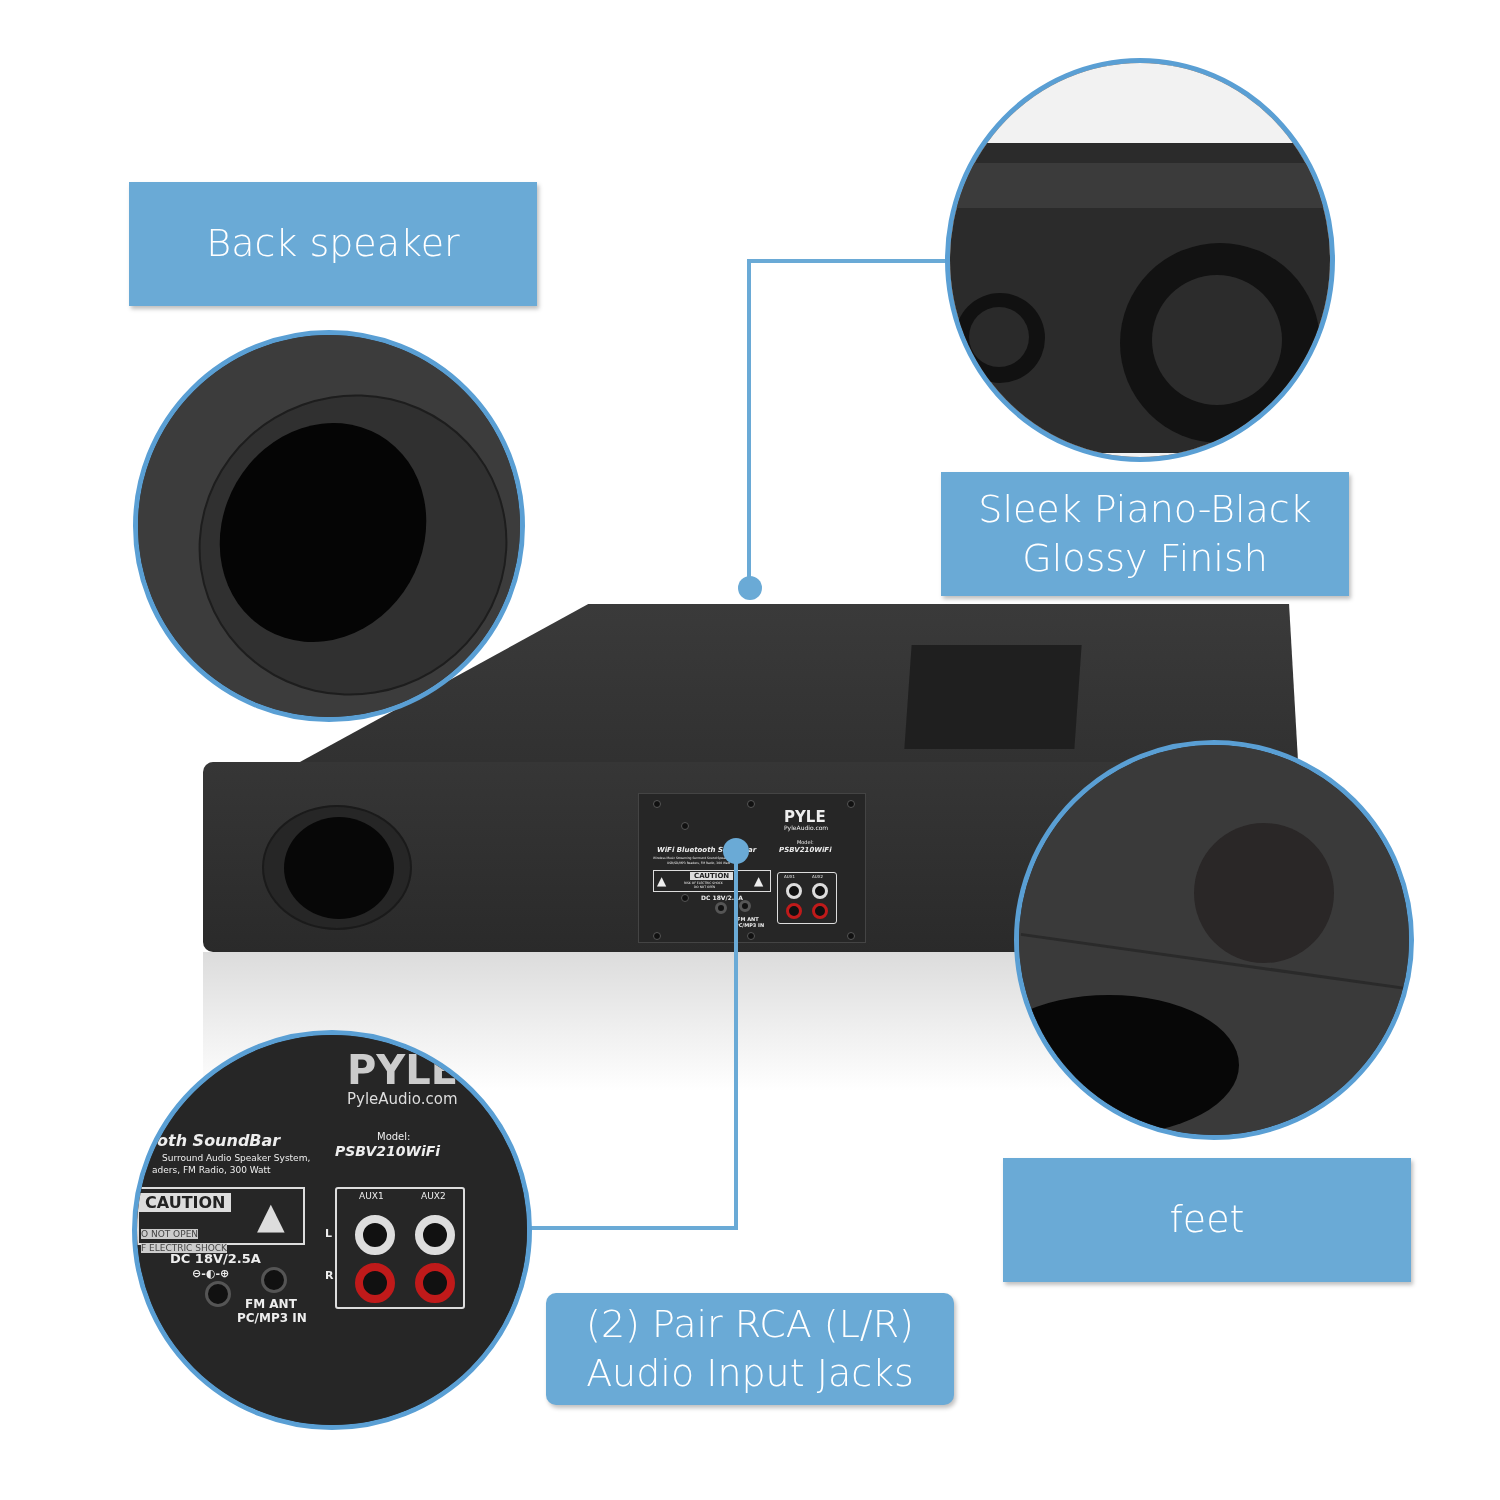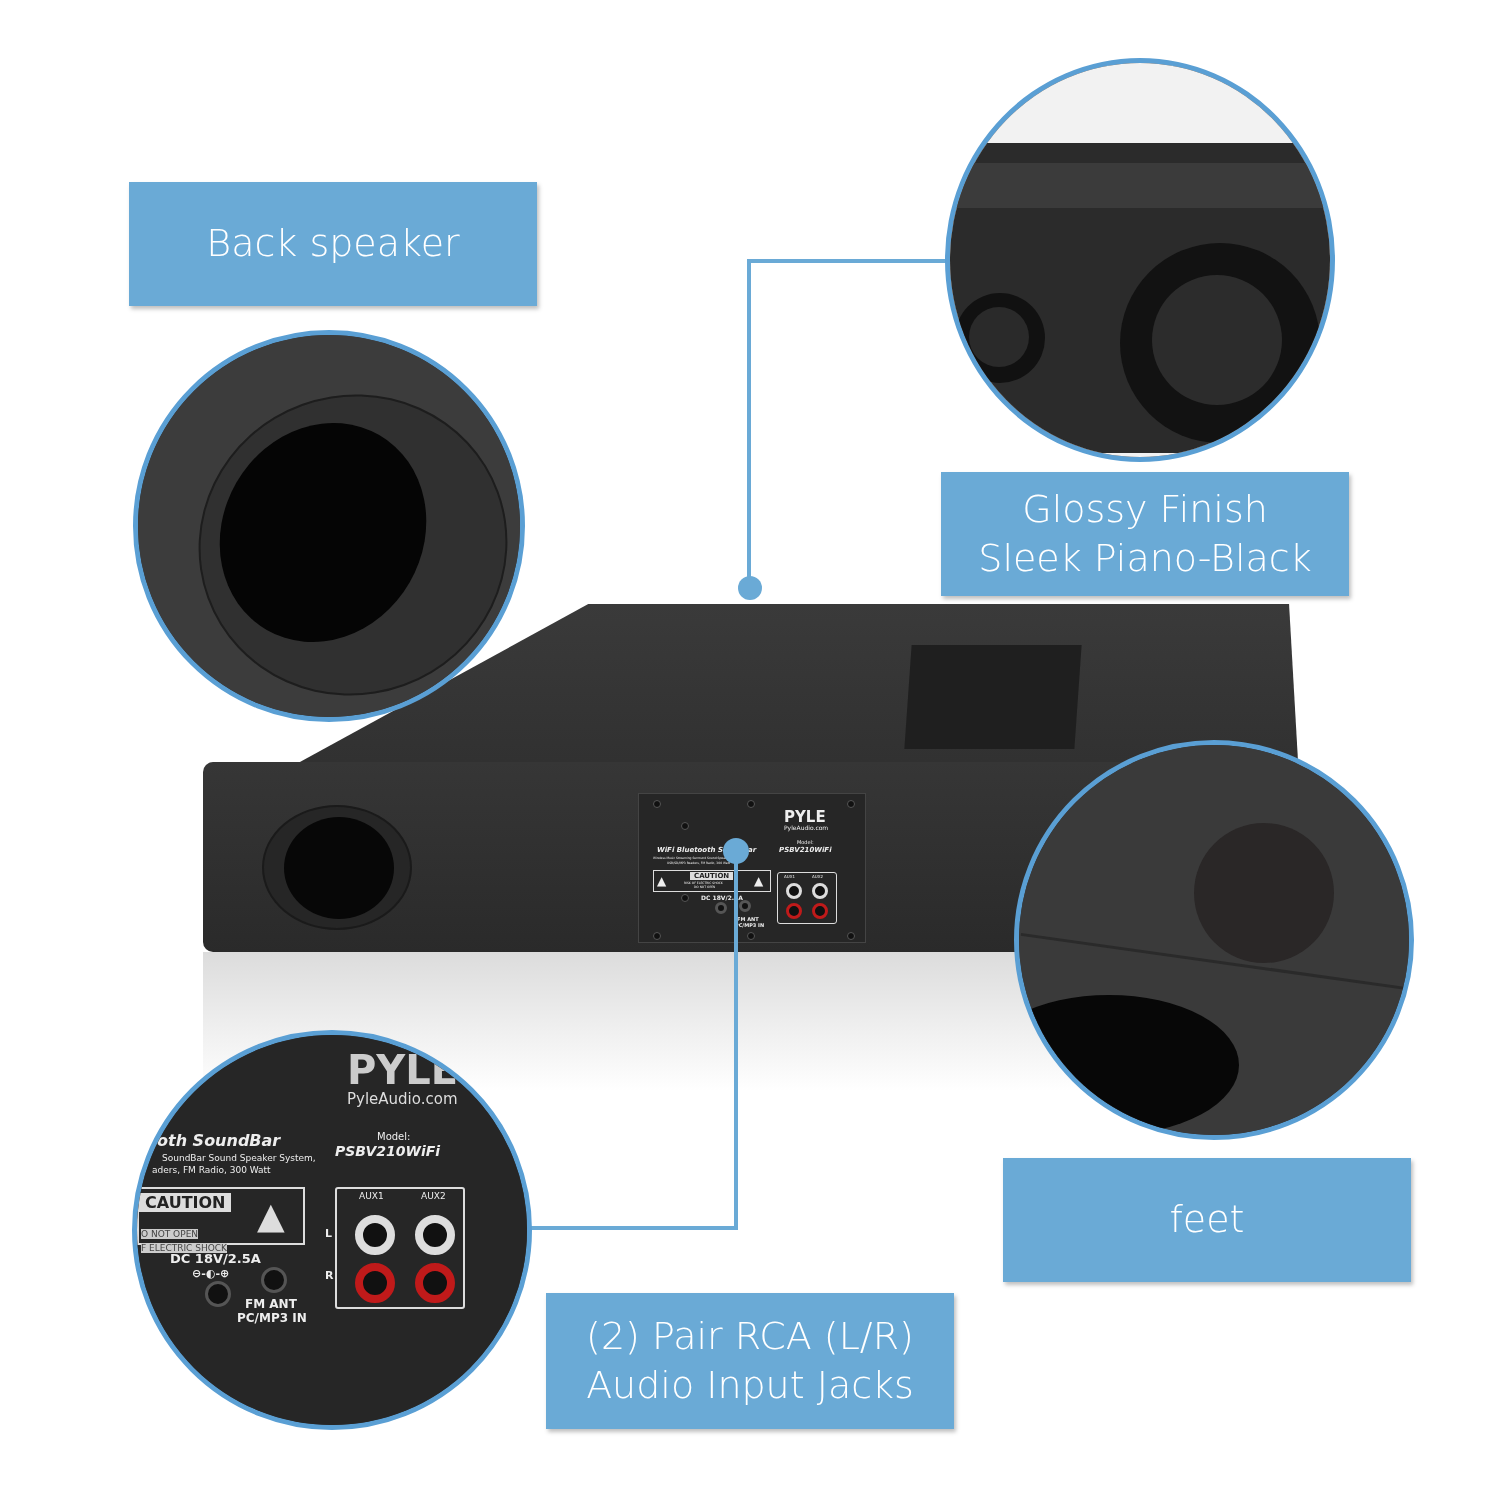--- a/index.html
+++ b/index.html
@@ -154,21 +154,21 @@
   </div>
 </div>
 
 <div class="zoom-circle" style="left:132px;top:1030px;width:400px;height:400px;">
   <div class="c3-inner">
     <div class="panel-text" style="left:210px;top:12px;font-size:40px;font-weight:900;color:#ccc;">PYLE</div>
     <div class="panel-text" style="left:210px;top:55px;font-size:15px;font-weight:normal;color:#ddd;">PyleAudio.com</div>
     <div class="panel-text" style="left:240px;top:96px;font-size:10px;font-weight:normal;">Model:</div>
     <div class="panel-text" style="left:198px;top:108px;font-size:14px;font-style:italic;">PSBV210WiFi</div>
     <div class="panel-text" style="left:20px;top:96px;font-size:16px;font-style:italic;">oth SoundBar</div>
-    <div class="panel-text" style="left:25px;top:118px;font-size:9px;font-weight:normal;">SoundBar Sound Speaker System,</div>
+    <div class="panel-text" style="left:25px;top:118px;font-size:9px;font-weight:normal;">Surround Audio Speaker System,</div>
     <div class="panel-text" style="left:15px;top:130px;font-size:9px;font-weight:normal;">aders, FM Radio, 300 Watt</div>
     <div style="position:absolute;left:0;top:152px;width:168px;height:58px;border:2px solid #ddd;">
       <div class="panel-text" style="left:0;top:4px;font-size:16px;background:#ddd;color:#222;padding:0 6px;">CAUTION</div>
       <div class="panel-text" style="left:2px;top:28px;font-size:9px;font-weight:normal;background:#ccc;color:#444;margin-top:26px;">F ELECTRIC SHOCK</div>
       <div class="panel-text" style="left:2px;top:40px;font-size:9px;font-weight:normal;background:#ccc;color:#444;">O NOT OPEN</div>
       <div class="panel-text" style="left:118px;top:6px;font-size:36px;color:#ddd;">▲</div>
     </div>
     <div class="panel-text" style="left:33px;top:216px;font-size:13px;">DC 18V/2.5A</div>
     <div class="panel-text" style="left:55px;top:232px;font-size:11px;">⊖-◐-⊕</div>
     <div class="jack" style="left:68px;top:246px;width:26px;height:26px;border-color:#555;"></div>
@@ -186,24 +186,24 @@
       <div class="jack red" style="left:78px;top:74px;width:40px;height:40px;border-width:8px;"></div>
     </div>
   </div>
 </div>
 
 <div class="callout" style="left:129px;top:182px;width:408px;height:124px;font-size:38px;">
   <span>Back speaker</span>
 </div>
 
 <div class="callout" style="left:941px;top:472px;width:408px;height:124px;font-size:38px;flex-direction:column;">
+  <span>Sleek Piano-Black</span>
   <span>Glossy Finish</span>
-  <span>Sleek Piano-Black</span>
 </div>
 
 <div class="callout" style="left:1003px;top:1158px;width:408px;height:124px;font-size:38px;flex-direction:column;">
   <span>feet</span>
 </div>
 
-<div class="callout" style="left:546px;top:1293px;width:408px;height:136px;font-size:38px;flex-direction:column;">
+<div class="callout" style="left:546px;top:1293px;width:408px;height:112px;font-size:38px;flex-direction:column;border-radius:10px;">
   <span>(2) Pair RCA (L/R)</span>
   <span>Audio Input Jacks</span>
 </div>
 
 </body></html>

